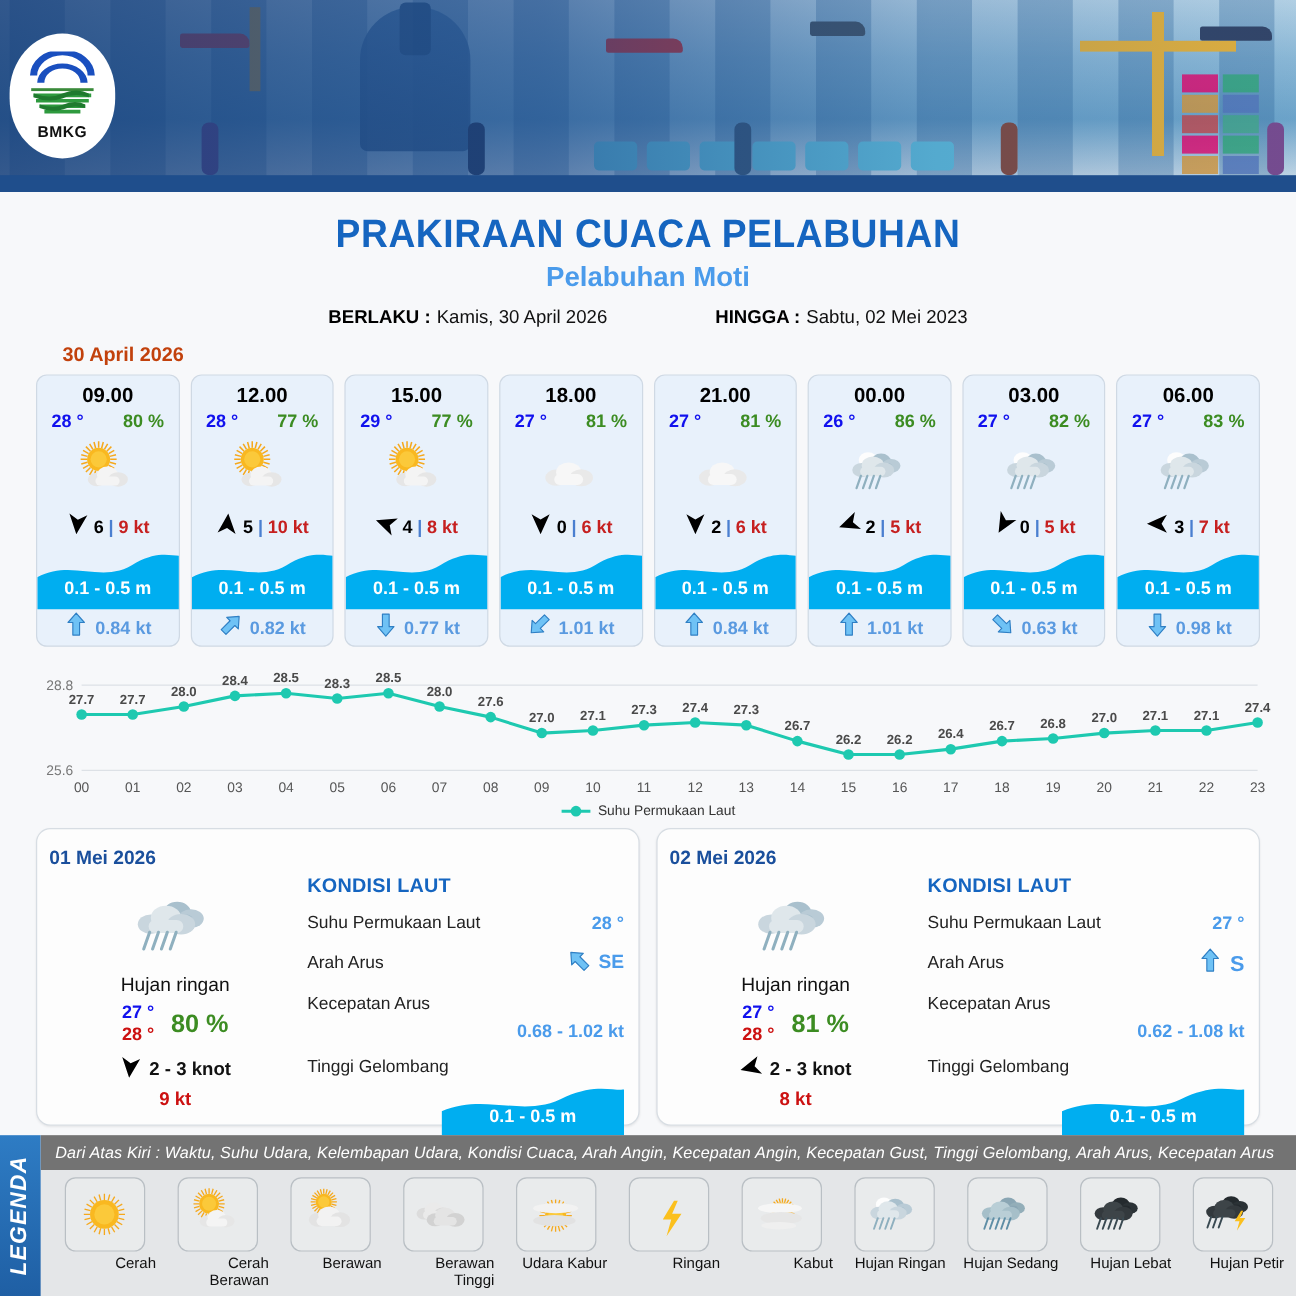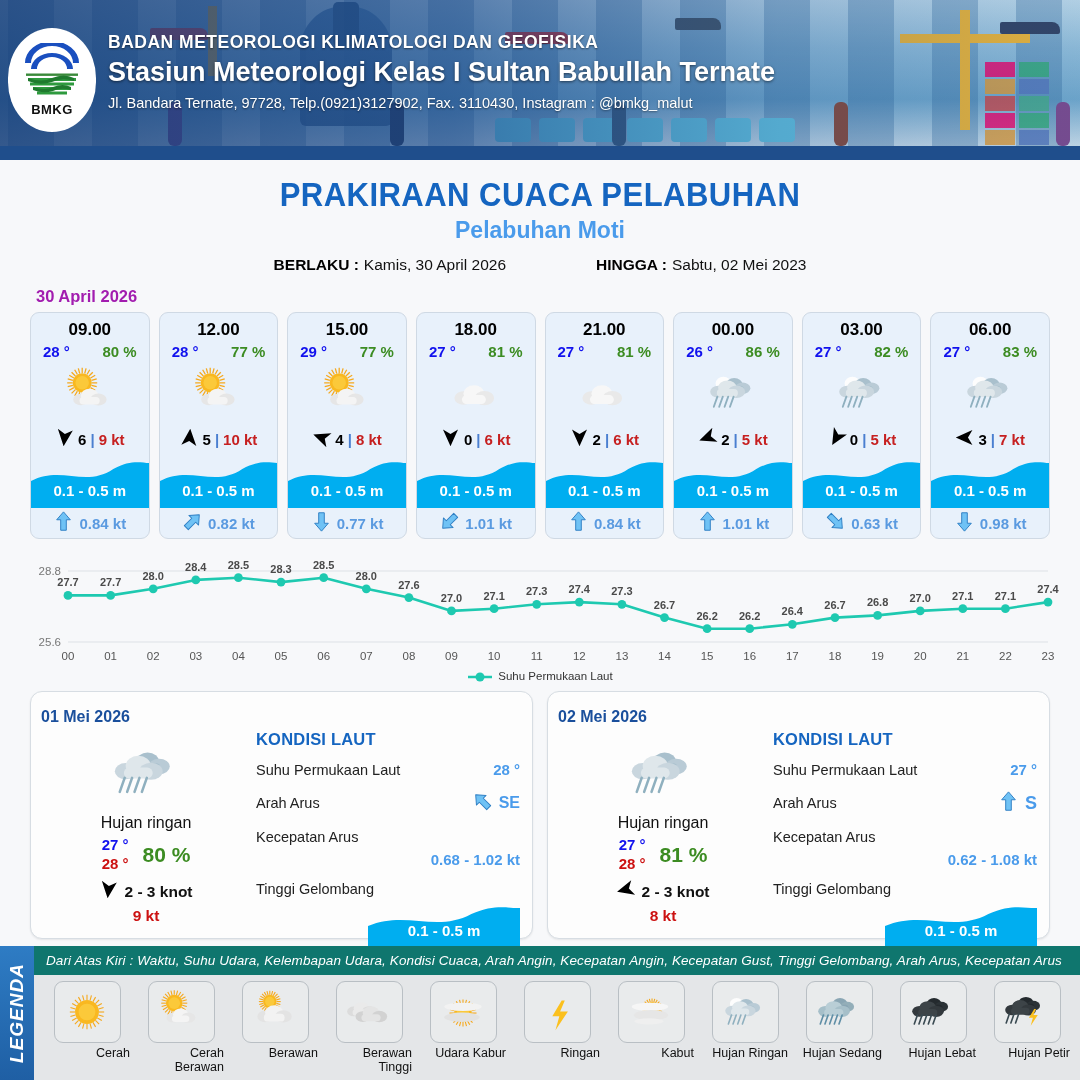--- a/index.html
+++ b/index.html
@@ -44,21 +44,21 @@
   .title-wrap { text-align:center; margin-top:16px; }
   .title-main { font-size:33px; font-weight:bold; color:#1565c0; letter-spacing:.5px;
     font-stretch:condensed; transform:scaleX(.94); }
   .title-sub { font-size:23px; font-weight:bold; color:#4a9beb; margin-top:3px; }
   .valid-row { display:flex; justify-content:center; gap:90px; margin-top:12px;
     font-size:15.5px; color:#111; }
   .valid-row b { color:#000; }
   .valid-row span.v { margin-left:5px; }
 
   
-  .date-label { margin:13px 0 6px 36px; font-size:16.5px; font-weight:bold; color:#a21caf; }
+  .date-label { margin:13px 0 6px 52px; font-size:16.5px; font-weight:bold; color:#c2410c; }
   .cards { display:flex; gap:9px; padding:0 30px; }
   .card { width:121px; background:#e8f1fb; border:1px solid #cfd9e4; border-radius:9px;
     overflow:hidden; position:relative; }
   .c-time { text-align:center; font-size:17px; font-weight:bold; color:#000; padding-top:7px; }
   .c-tr { display:flex; justify-content:space-between; padding:3px 12px 0; }
   .c-temp { font-size:15px; font-weight:bold; color:#1111ee; }
   .c-hum { font-size:15px; font-weight:bold; color:#3c8c22; }
   .c-icon { height:62px; display:flex; align-items:center; justify-content:center; margin-top:2px; }
   .c-wind { display:flex; align-items:center; justify-content:center; gap:4px; height:30px; }
   .w-arrow { width:19px; height:19px; }
@@ -106,21 +106,21 @@
   .d-wave-t { position:absolute; left:0; right:0; bottom:8px; text-align:center;
     font-size:15px; font-weight:bold; color:#fff; }
 
   
   .legend { position:absolute; left:0; bottom:0; width:1080px; height:134px; display:flex; }
   .legend-tab { width:34px; background:linear-gradient(180deg,#2e7cc4,#1f5fa4);
     display:flex; align-items:center; justify-content:center; }
   .legend-tab span { transform:rotate(-90deg); white-space:nowrap; color:#fff;
     font-size:19px; font-weight:bold; font-style:italic; letter-spacing:1px; }
   .legend-body { flex:1; background:#e4e6e8; position:relative; }
-  .legend-note { background:#0f766e; color:#fff; font-size:13.5px; font-style:italic;
+  .legend-note { background:#737373; color:#fff; font-size:13.5px; font-style:italic;
     padding:7px 12px; letter-spacing:.1px; }
   .legend-items { display:flex; justify-content:space-between; padding:6px 10px 0; }
   .li { width:86px; text-align:right; }
   .li-box { width:67px; height:62px; margin:0 auto; background:#e9ebec;
     border:1px solid #b9bfc4; border-radius:9px; display:flex; align-items:center; justify-content:center; }
   .li-lab { font-size:12.5px; color:#111; margin-top:3px; }
 </style>
 </head>
 <body>
 
@@ -184,25 +184,20 @@
         <path d="M7 35 h48 v3 H7 Z" fill="#2e9a3e"></path>
         <path d="M9 39.5 h44 v3 H9 Z" fill="#2e9a3e"></path>
         <path d="M12 44 h38 v3 H12 Z" fill="#2e9a3e"></path>
         <path d="M16 48.5 h30 v3 H16 Z" fill="#2e9a3e"></path>
         <path d="M7 35 q14 5 24 0 q12 -5 22 0 v3 q-12 -4 -22 1 q-12 4 -24 -1 Z" fill="#1f7a2e"></path>
         <path d="M12 44 q12 4 20 0 q10 -4 18 0 v3 q-10 -3 -18 1 q-10 3 -20 -1 Z" fill="#1f7a2e"></path>
       </svg>
       <div class="logo-text">BMKG</div>
     </div>
 
-    <div class="hdr-text">
-      <div class="hdr-l1">BADAN METEOROLOGI KLIMATOLOGI DAN GEOFISIKA</div>
-      <div class="hdr-l2">Stasiun Meteorologi Kelas I Sultan Babullah Ternate</div>
-      <div class="hdr-l3">Jl. Bandara Ternate, 97728, Telp.(0921)3127902, Fax. 3110430, Instagram : @bmkg_malut</div>
-    </div>
     <div class="hdr-band"></div>
   </div>
 
   <div class="title-wrap">
     <div class="title-main">PRAKIRAAN CUACA PELABUHAN</div>
     <div class="title-sub">Pelabuhan Moti</div>
     <div class="valid-row">
       <div>
         <b>BERLAKU :</b><span class="v">Kamis, 30 April 2026</span>
       </div>

